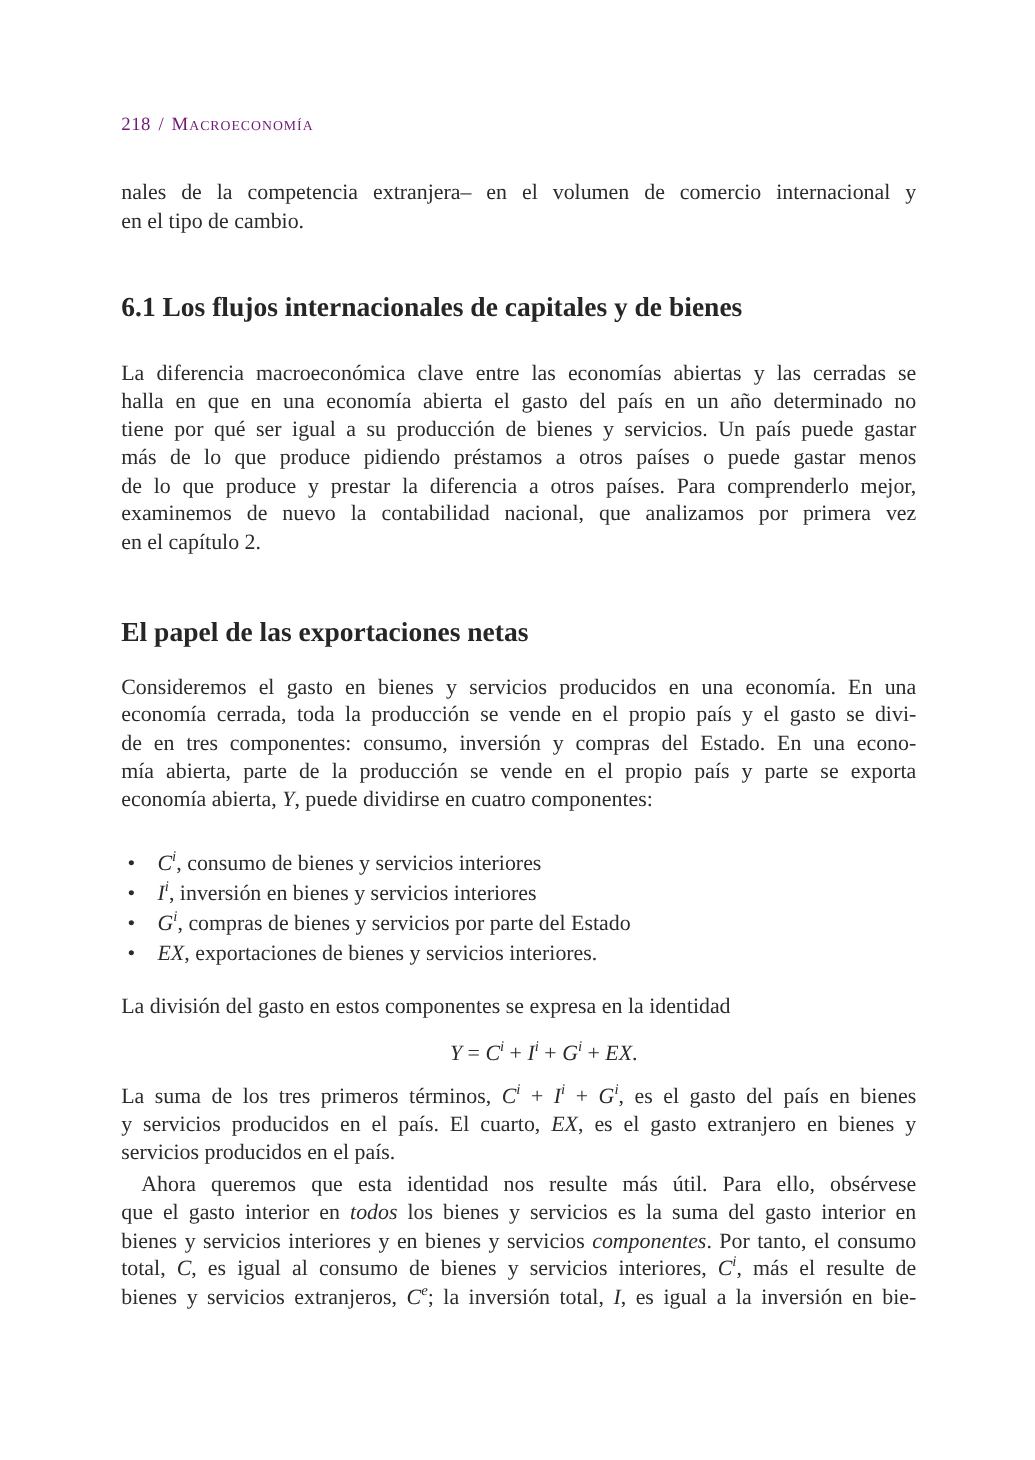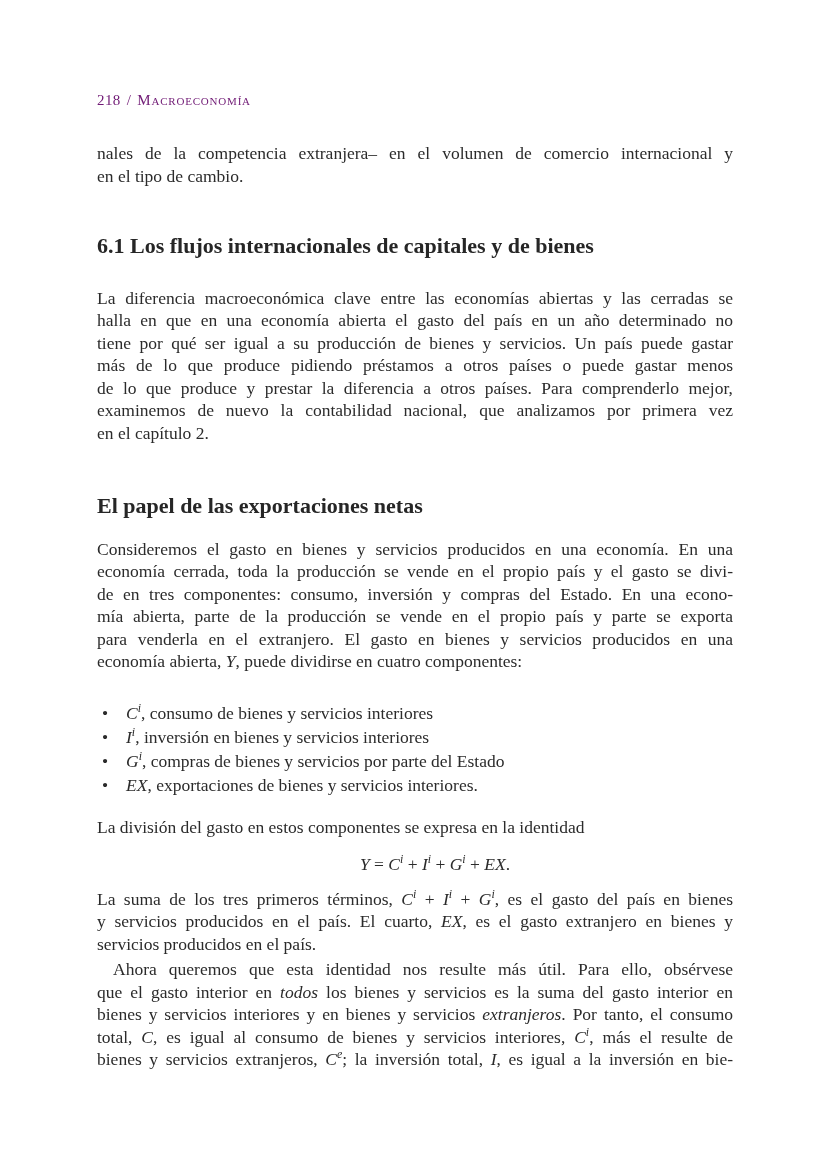--- a/index.html
+++ b/index.html
@@ -101,21 +101,20 @@
         <div class="line nf"><span>en el capítulo 2.</span></div>
       </div>
 
     <h3 class="h h2m">El papel de las exportaciones netas</h3>
 
     <div class="p p2">
         <div class="line"><span>Consideremos el gasto en bienes y servicios producidos en una economía. En una</span></div>
         <div class="line"><span>economía cerrada, toda la producción se vende en el propio país y el gasto se divi-</span></div>
         <div class="line"><span>de en tres componentes: consumo, inversión y compras del Estado. En una econo-</span></div>
         <div class="line"><span>mía abierta, parte de la producción se vende en el propio país y parte se exporta</span></div>
-        <div class="line"><span>para venderla en el extranjero. El gasto en bienes y servicios producidos en una</span></div>
         <div class="line nf"><span>economía abierta, </span><span class="it">Y</span><span>, puede dividirse en cuatro componentes:</span></div>
       </div>
 
     <div class="p bullets">
         <div class="line nf"><span class="blt">•</span><span class="it">C</span><sup class="sup">i</sup><span>, consumo de bienes y servicios interiores</span></div>
         <div class="line nf"><span class="blt">•</span><span class="it">I</span><sup class="sup">i</sup><span>, inversión en bienes y servicios interiores</span></div>
         <div class="line nf"><span class="blt">•</span><span class="it">G</span><sup class="sup">i</sup><span>, compras de bienes y servicios por parte del Estado</span></div>
         <div class="line nf"><span class="blt">•</span><span class="it">EX</span><span>, exportaciones de bienes y servicios interiores.</span></div>
       </div>
 
@@ -129,19 +128,19 @@
 
     <div class="p p3a">
         <div class="line"><span>La suma de los tres primeros términos, </span><span class="it">C</span><sup class="sup">i</sup><span> + </span><span class="it">I</span><sup class="sup">i</sup><span> + </span><span class="it">G</span><sup class="sup">i</sup><span>, es el gasto del país en bienes</span></div>
         <div class="line"><span>y servicios producidos en el país. El cuarto, </span><span class="it">EX</span><span>, es el gasto extranjero en bienes y</span></div>
         <div class="line nf"><span>servicios producidos en el país.</span></div>
       </div>
 
     <div class="p p3b">
         <div class="line ind"><span>Ahora queremos que esta identidad nos resulte más útil. Para ello, obsérvese</span></div>
         <div class="line"><span>que el gasto interior en </span><span class="it">todos</span><span> los bienes y servicios es la suma del gasto interior en</span></div>
-        <div class="line"><span>bienes y servicios interiores y en bienes y servicios </span><span class="it">extranjeros</span><span>. Por tanto, el consumo</span></div>
+        <div class="line"><span>bienes y servicios interiores y en bienes y servicios </span><span class="it">componentes</span><span>. Por tanto, el consumo</span></div>
         <div class="line"><span>total, </span><span class="it">C</span><span>, es igual al consumo de bienes y servicios interiores, </span><span class="it">C</span><sup class="sup">i</sup><span>, más el resulte de</span></div>
         <div class="line"><span>bienes y servicios extranjeros, </span><span class="it">C</span><sup class="sup">e</sup><span>; la inversión total, </span><span class="it">I</span><span>, es igual a la inversión en bie-</span></div>
       </div>
 
   </div>
 </div>
 
 </body></html>

